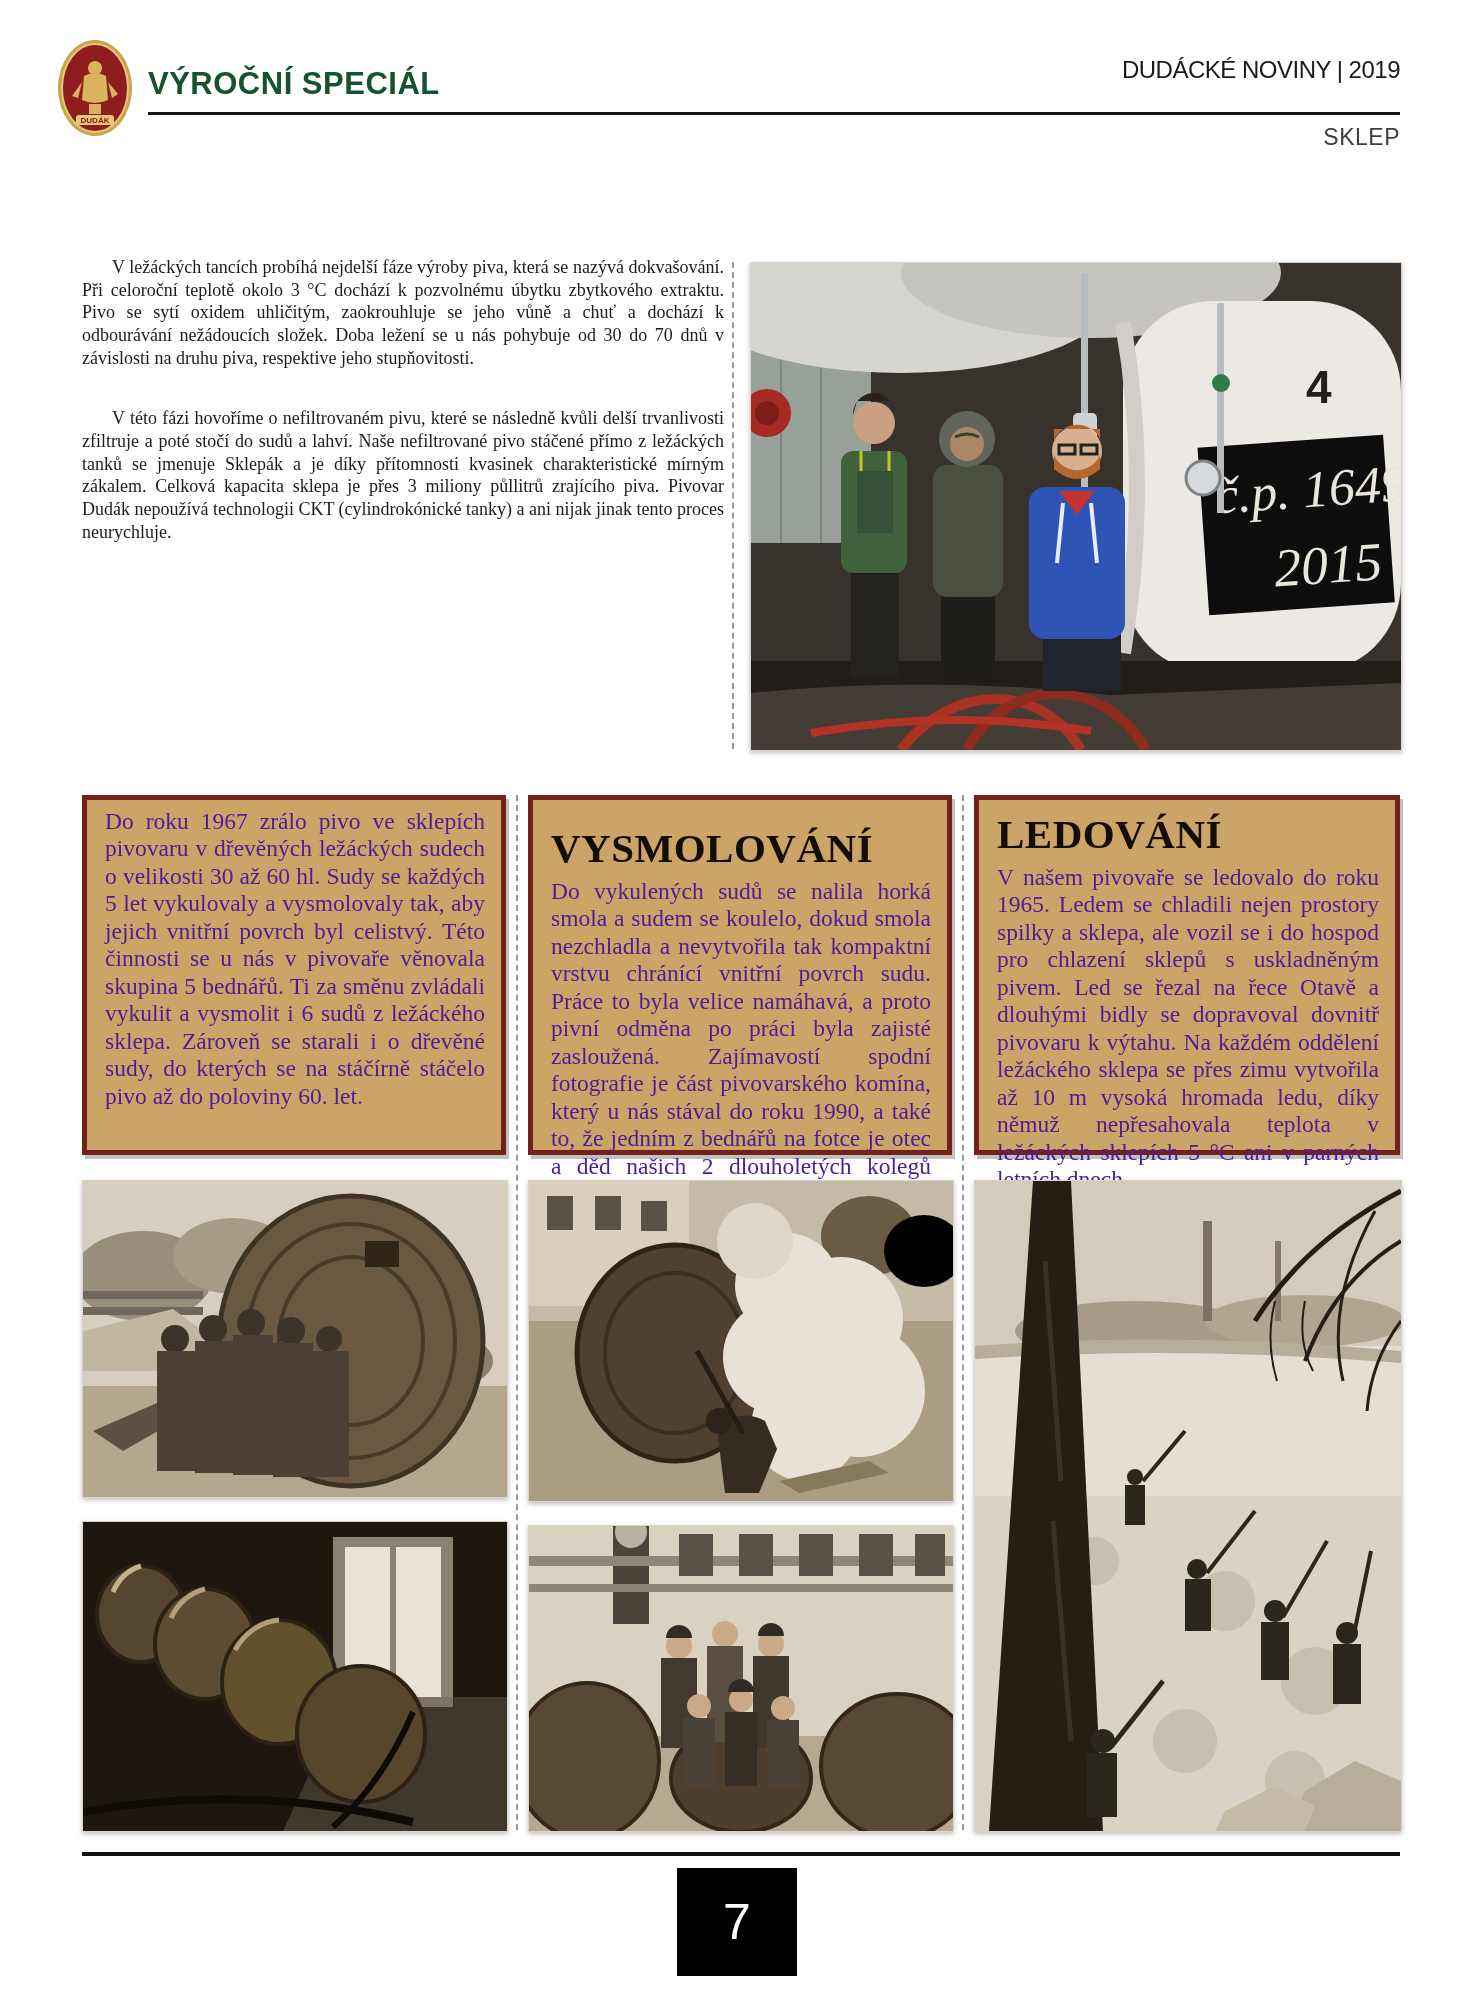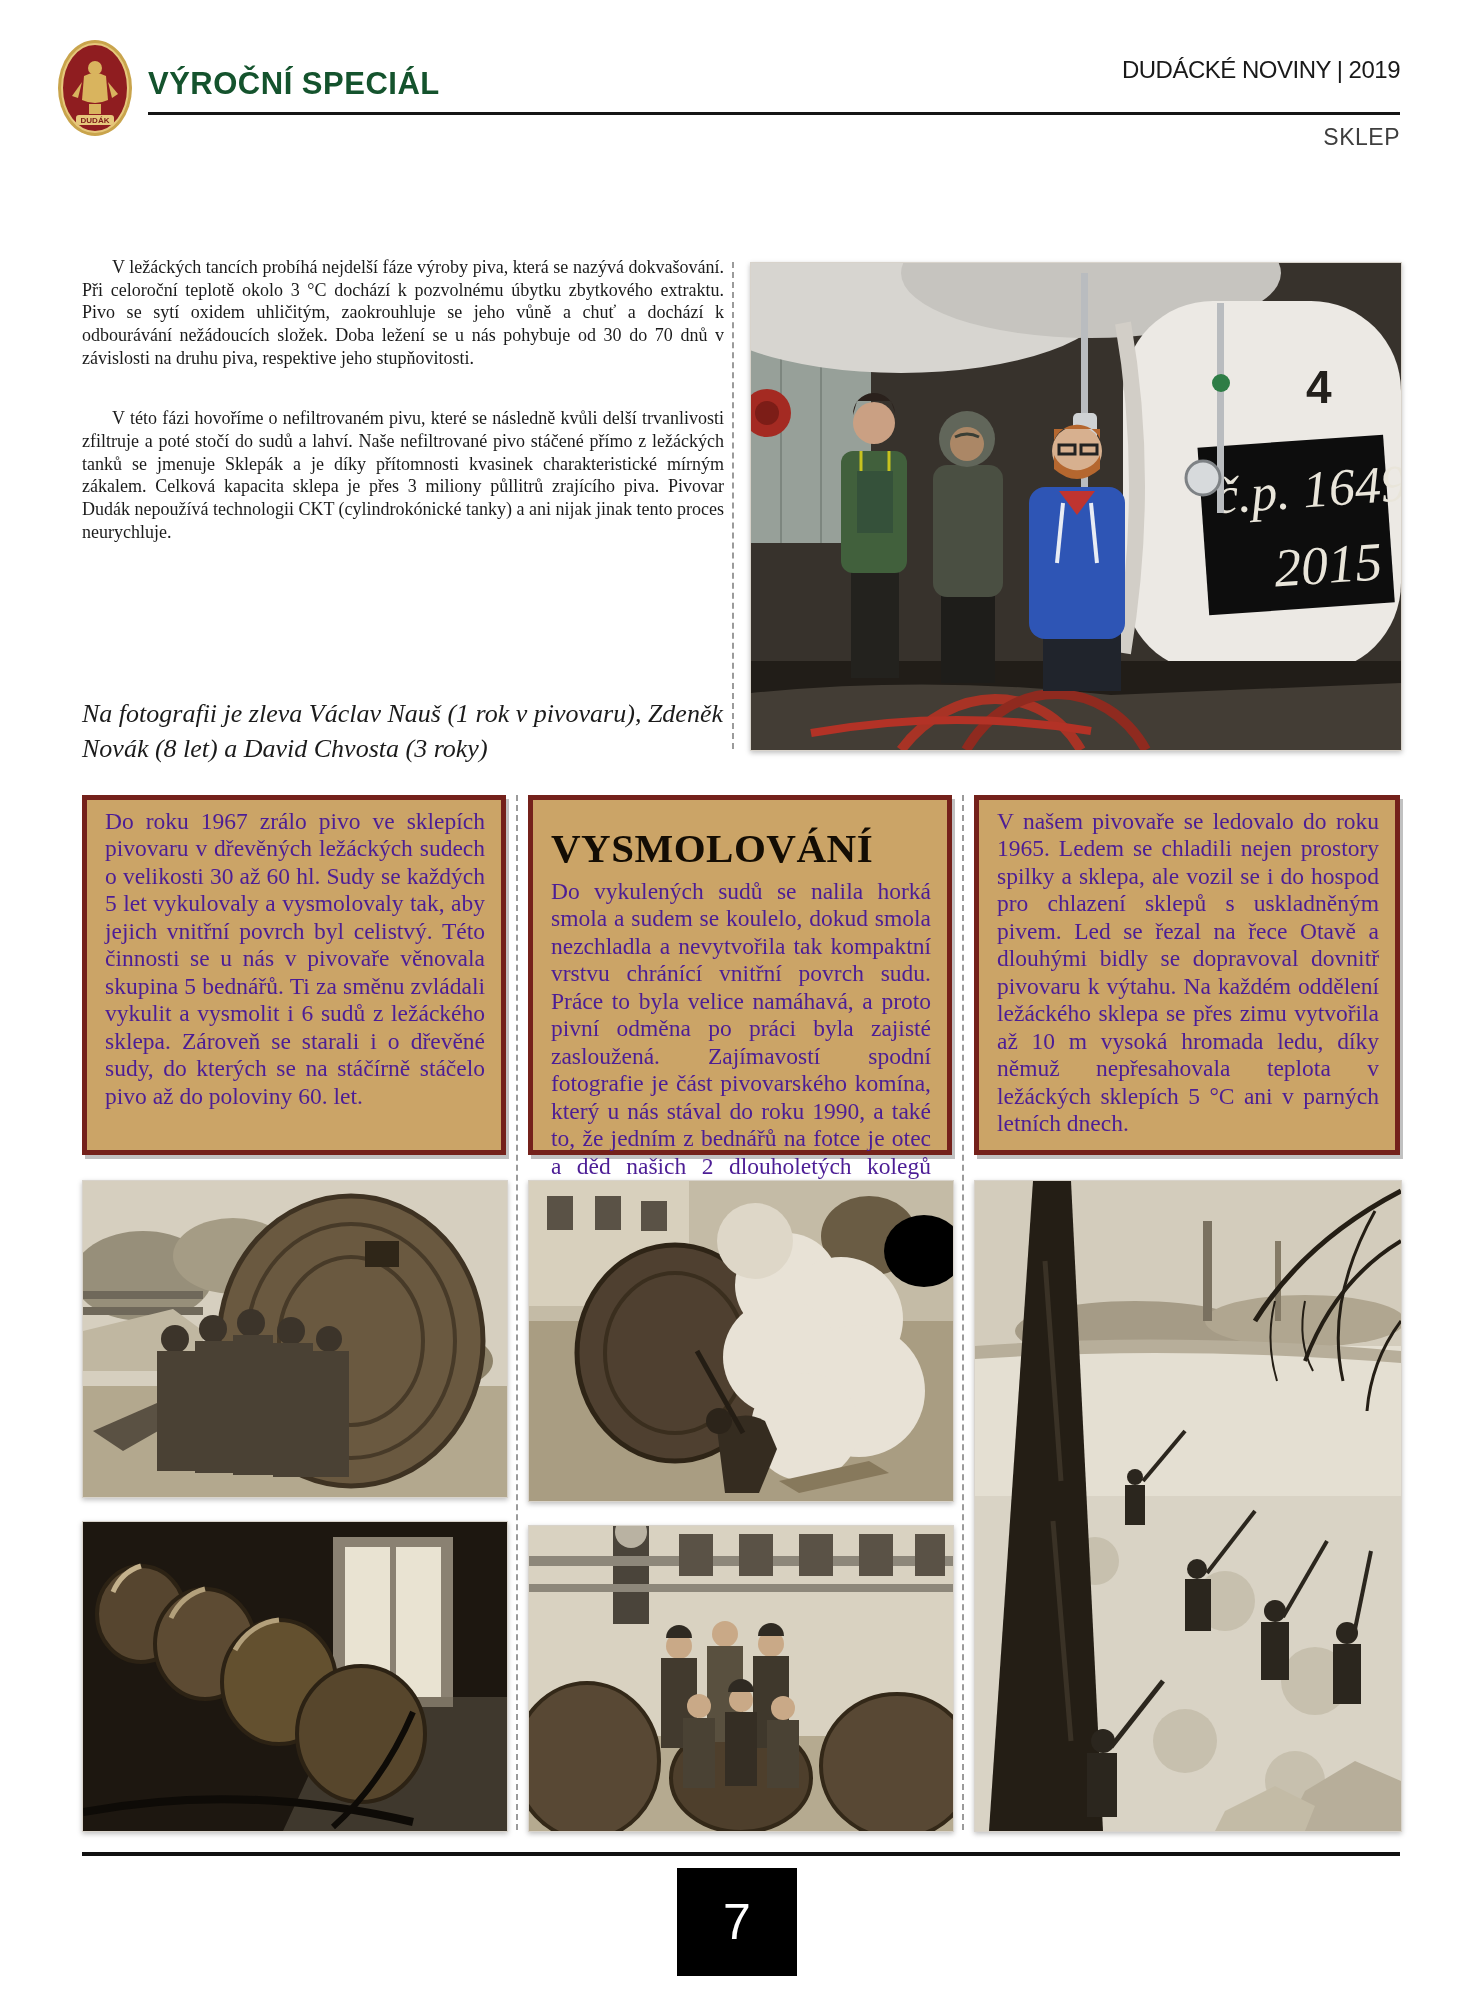--- a/index.html
+++ b/index.html
@@ -78,21 +78,20 @@
   <div class="edition">VÝROČNÍ SPECIÁL</div>
   <div class="masthead">DUDÁCKÉ NOVINY | 2019</div>
   <div class="header-rule"></div>
   <div class="section-label">SKLEP</div>
 
 
   <div class="article">
     <p>V ležáckých tancích probíhá nejdelší fáze výroby piva, která se nazývá dokvašování. Při celoroční teplotě okolo 3 °C dochází k pozvolnému úbytku zbytkového extraktu. Pivo se sytí oxidem uhličitým, zaokrouhluje se jeho vůně a chuť a dochází k odbourávání nežádoucích složek. Doba ležení se u nás pohybuje od 30 do 70 dnů v závislosti na druhu piva, respektive jeho stupňovitosti.</p>
     <p>V této fázi hovoříme o nefiltrovaném pivu, které se následně kvůli delší trvanlivosti zfiltruje a poté stočí do sudů a lahví. Naše nefiltrované pivo stáčené přímo z ležáckých tanků se jmenuje Sklepák a je díky přítomnosti kvasinek charakteristické mírným zákalem. Celková kapacita sklepa je přes 3 miliony půllitrů zrajícího piva. Pivovar Dudák nepoužívá technologii CKT (cylindrokónické tanky) a ani nijak jinak tento proces neurychluje.</p>
   </div>
-  <div class="caption">Na fotografii je zleva Václav Nauš (1 rok v pivovaru), Zdeněk Novák (8 let) a David Chvosta (3 roky)</div>
 
   <div class="vsep" style="left:732px;top:262px;height:487px;"></div>
 
   <div class="photo main-photo">
     <svg viewBox="0 0 650 487" preserveAspectRatio="none">
       <rect width="650" height="487" fill="#37322c"></rect>
       <rect x="0" y="60" width="120" height="220" fill="#97a099"></rect>
       <line x1="30" y1="60" x2="30" y2="280" stroke="#7d867f" stroke-width="2"></line>
       <line x1="70" y1="60" x2="70" y2="280" stroke="#7d867f" stroke-width="2"></line>
       <ellipse cx="150" cy="35" rx="210" ry="75" fill="#d7d5d0"></ellipse>
@@ -158,20 +157,21 @@
   <div class="vsep" style="left:962px;top:795px;height:1035px;"></div>
 
   <div class="infobox" id="box1">
     <div class="boxbody">Do roku 1967 zrálo pivo ve sklepích pivovaru v dřevěných ležáckých sudech o velikosti 30 až 60 hl. Sudy se každých 5 let vykulovaly a vysmolovaly tak, aby jejich vnitřní povrch byl celistvý. Této činnosti se u nás v pivovaře věnovala skupina 5 bednářů. Ti za směnu zvládali vykulit a vysmolit i 6 sudů z ležáckého sklepa. Zároveň se starali i o dřevěné sudy, do kterých se na stáčírně stáčelo pivo až do poloviny 60. let.</div>
   </div>
   <div class="infobox" id="box2">
     <h2>VYSMOLOVÁNÍ</h2>
     <div class="boxbody">Do vykulených sudů se nalila horká smola a sudem se koulelo, dokud smola nezchladla a nevytvořila tak kompaktní vrstvu chránící vnitřní povrch sudu. Práce to byla velice namáhavá, a proto pivní odměna po práci byla zajisté zasloužená. Zajímavostí spodní fotografie je část pivovarského komína, který u nás stával do roku 1990, a také to, že jedním z bednářů na fotce je otec a děd našich 2 dlouholetých kolegů pivovarníků.</div>
   </div>
   <div class="infobox" id="box3">
+    <h2>LEDOVÁNÍ</h2>
     <div class="boxbody">V našem pivovaře se ledovalo do roku 1965. Ledem se chladili nejen prostory spilky a sklepa, ale vozil se i do hospod pro chlazení sklepů s uskladněným pivem. Led se řezal na řece Otavě a dlouhými bidly se dopravoval dovnitř pivovaru k výtahu. Na každém oddělení ležáckého sklepa se přes zimu vytvořila až 10 m vysoká hromada ledu, díky němuž nepřesahovala teplota v ležáckých sklepích 5 °C ani v parných letních dnech.</div>
   </div>
 
   <div class="photo" style="left:82px;top:1180px;width:424px;height:316px;">
     <svg viewBox="0 0 424 316" preserveAspectRatio="none">
       <rect width="424" height="316" fill="#d6cfbf"></rect>
       <ellipse cx="60" cy="95" rx="70" ry="45" fill="#978f7a"></ellipse>
       <ellipse cx="150" cy="75" rx="60" ry="38" fill="#a59c85"></ellipse>
       <rect x="0" y="110" width="120" height="8" fill="#6f685a"></rect>
       <rect x="0" y="126" width="120" height="8" fill="#6f685a"></rect>

